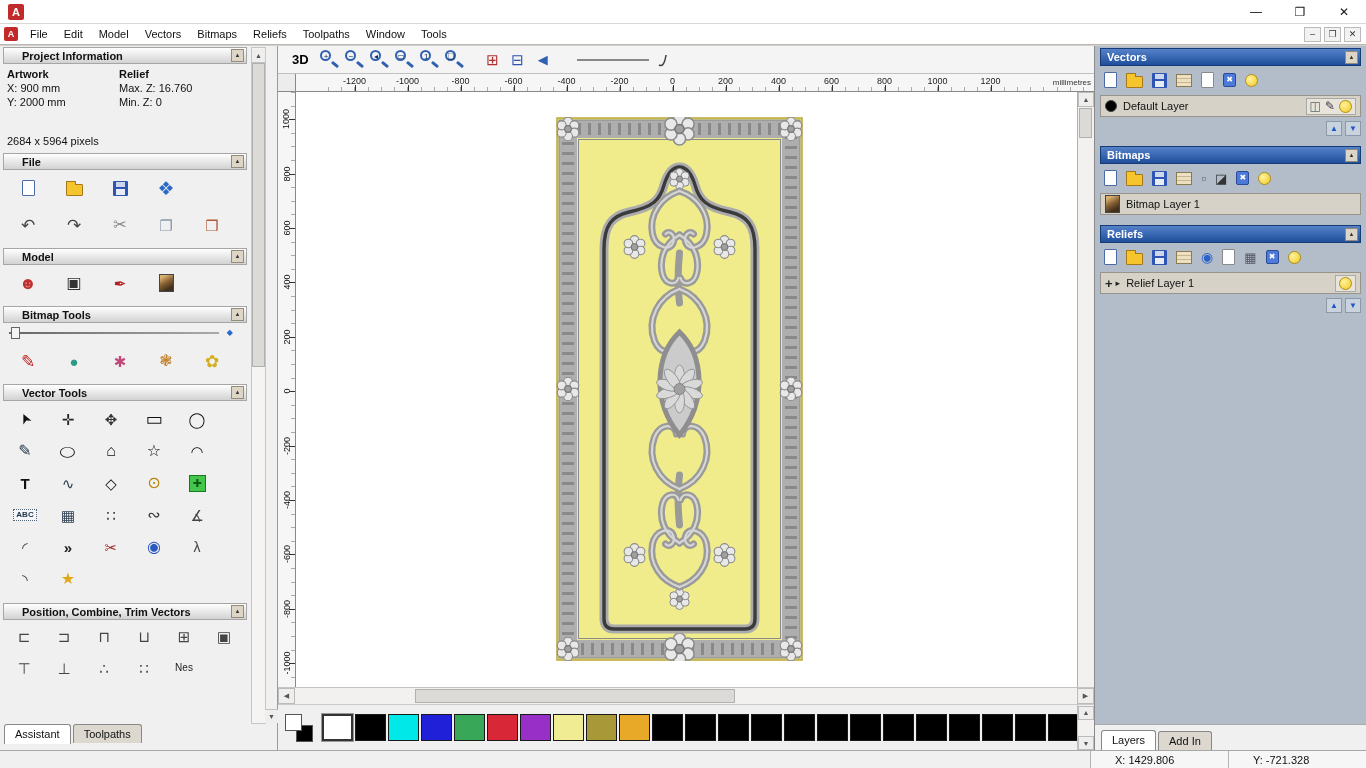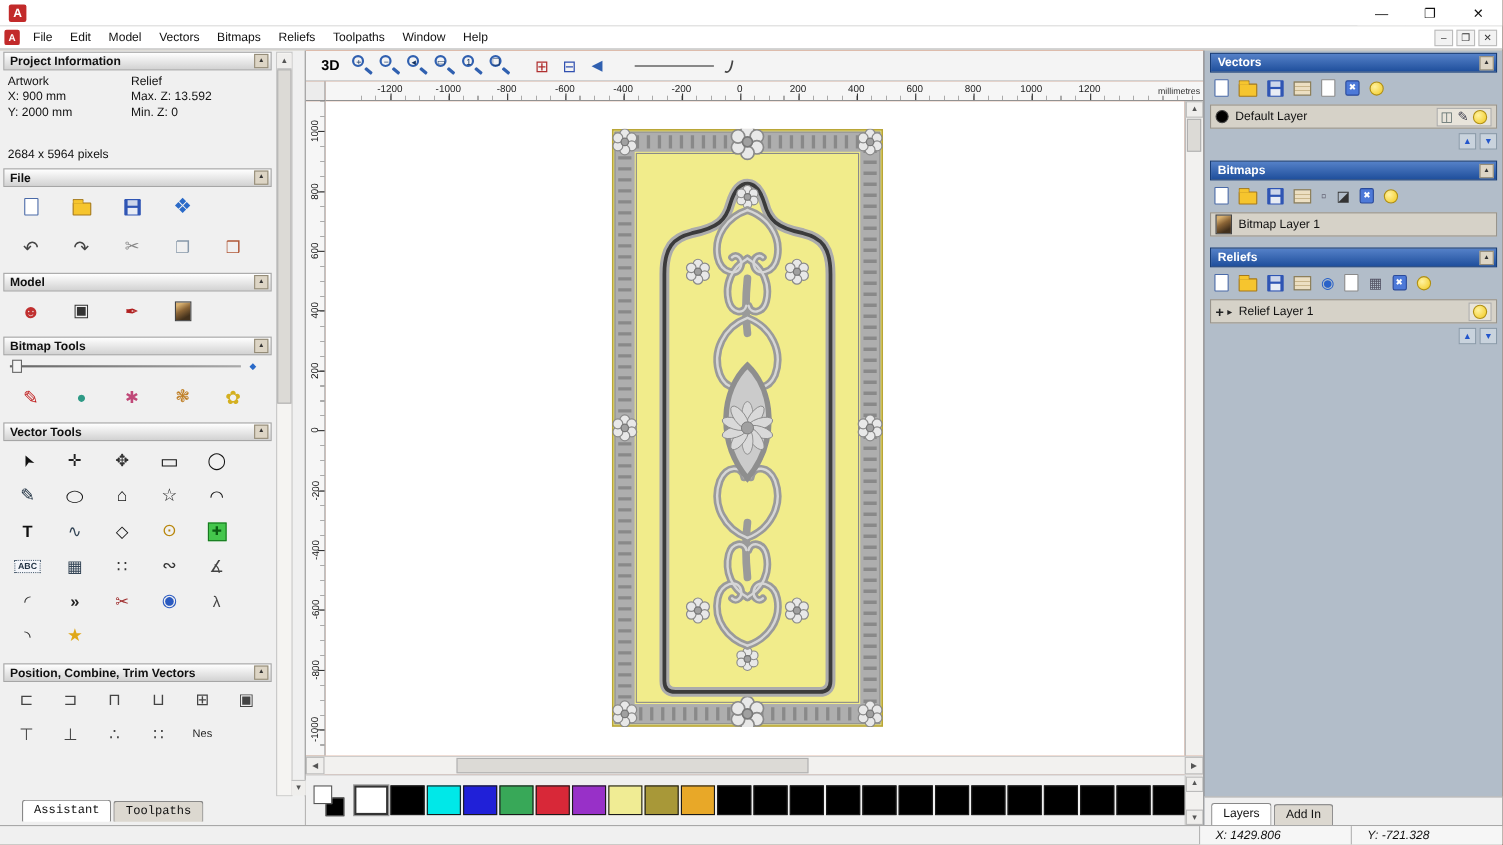--- a/index.html
+++ b/index.html
@@ -21,31 +21,31 @@
              display:flex;align-items:center;justify-content:center;border-radius:2px;}
   .menus{display:flex;}
   .menu-item{padding:2px 8px;}
   .mdi-btns{margin-left:auto;display:flex;gap:3px;margin-right:5px;}
   .mdi-btn{width:17px;height:15px;font-size:9px;line-height:12px;background:#f2f2f2;border:1px solid #bbb;color:#333;padding:0;}
 
   
   .main{position:absolute;top:46px;bottom:18px;left:0;right:0;display:flex;}
   .statusbar{position:absolute;left:0;right:0;bottom:0;height:18px;background:#f0f0f0;border-top:1px solid #a8a8a8;
              display:flex;align-items:center;justify-content:flex-end;}
-  .st-cell{border-left:1px solid #b4b4b4;height:100%;display:flex;align-items:center;padding:0 14px;width:138px;background:#f6f6f6;font-style:italic;}
+  .st-cell{border-left:1px solid #b4b4b4;height:100%;display:flex;align-items:center;padding:0 24px;width:138px;background:#f6f6f6;}
 
   
   .left-panel{width:278px;background:#f0f0f0;border-right:1px solid #9a9a9a;position:relative;flex:none;}
   .lp-content{position:absolute;left:0;top:0;right:28px;bottom:26px;padding:1px 2px 0 3px;overflow:hidden;}
   .sec-h{height:17px;background:linear-gradient(180deg,#ffffff,#d2d2d2);border:1px solid #a6a6a6;display:flex;
-         align-items:center;justify-content:space-between;padding:0 2px 0 5px;font-weight:bold;margin-top:4px;}
+         align-items:center;justify-content:space-between;padding:0 2px 0 18px;font-weight:bold;margin-top:4px;}
   .sec-h:first-child{margin-top:0;}
   .collapse{width:13px;height:13px;font-size:6px;line-height:9px;background:#ddd5c5;border:1px solid #948c78;color:#333;padding:0;}
   .pi-grid{display:grid;grid-template-columns:112px 1fr;padding:4px 2px 2px 4px;row-gap:2px;}
-  .pi-b{font-weight:normal;}
+  .pi-b{font-weight:bold;}
   .pi-span{grid-column:1 / span 2;margin-top:25px;}
   .icon-row{display:flex;gap:12px;padding:5px 2px 6px 8px;align-items:center;}
   .tool{display:flex;align-items:center;justify-content:center;width:34px;height:26px;}
   .icg{font-style:normal;display:inline-flex;align-items:center;justify-content:center;font-size:15px;line-height:1;}
   .vgrid{display:grid;grid-template-columns:repeat(5,43px);row-gap:8px;padding:6px 0 8px 4px;}
   .vgrid .tool{width:36px;height:24px;}
   .pgrid{display:grid;grid-template-columns:repeat(6,40px);row-gap:10px;padding:5px 0 0 4px;height:56px;overflow:hidden;}
   .pgrid .tool{width:34px;height:22px;font-size:14px;}
   .brush-row{font-style:italic;font-weight:bold;padding:7px 0 2px 6px;}
   .brush-val{font-style:normal;font-weight:normal;margin-left:4px;}
@@ -67,21 +67,21 @@
   .trs{width:13px;height:14px;background:#4d79d8;color:#fff;font-size:8px;display:inline-flex;align-items:center;
        justify-content:center;border:1px solid #2a4a9a;border-radius:2px;}
   .ml{width:15px;height:18px;background:linear-gradient(150deg,#d8b070 15%,#8a6436 45%,#42301c 80%);border:1px solid #444;}
   .gplus{width:17px;height:17px;background:#44c64c;border:1px solid #187820;color:#0b5e13;font-size:11px;font-weight:bold;}
   .abc{font-size:8px;font-weight:bold;color:#234;border:1px dotted #567;padding:1px 2px;background:#f4f6fa;}
   
   .lp-scroll{position:absolute;right:11px;top:1px;bottom:26px;width:15px;background:#f5f4f2;border:1px solid #c6c6c6;}
   .sb-btn{height:14px;width:100%;background:#efeeec;border:none;border-bottom:1px solid #c0c0c0;font-size:7px;color:#555;padding:0;}
   .sb-btn.bottom{position:absolute;bottom:0;border-top:1px solid #c0c0c0;border-bottom:none;}
   .lp-thumb{position:absolute;top:15px;left:0;width:13px;height:45%;background:#dcdad6;border:1px solid #b0b0b0;}
-  .lp-tabs{position:absolute;left:0;right:0;bottom:0;height:26px;background:#f0f0f0;display:flex;align-items:center;padding-left:20px;font-family:Liberation Mono, monospace;}
+  .lp-tabs{position:absolute;left:0;right:0;bottom:0;height:26px;background:#f0f0f0;display:flex;align-items:flex-start;padding-left:4px;}
   .tab{border:1px solid #888;border-bottom:none;padding:3px 10px 3px;background:#dcd8d0;border-radius:3px 3px 0 0;margin-right:2px;}
   .tab.active{background:#fff;padding-bottom:4px;}
 
   
   .center{width:816px;flex:none;display:flex;flex-direction:column;background:#c2410c;}
   .vtoolbar{height:28px;background:#f4f4f4;border-bottom:1px solid #c0c0c0;display:flex;align-items:center;gap:3px;padding-left:8px;}
   .btn-3d{font-weight:bold;font-size:13px;background:none;border:none;padding:0 6px;}
   .mag{position:relative;width:22px;height:22px;}
   .mag u{position:absolute;left:2px;top:1px;width:11px;height:11px;border:2px solid #3060b0;border-radius:50%;}
   .mag b{position:absolute;left:13px;top:14px;width:8px;height:3px;background:#3060b0;transform:rotate(40deg);border-radius:1px;}
@@ -173,42 +173,42 @@
     <div class="menus">
 
     <span class="menu-item">File</span>
         <span class="menu-item">Edit</span>
         <span class="menu-item">Model</span>
         <span class="menu-item">Vectors</span>
         <span class="menu-item">Bitmaps</span>
         <span class="menu-item">Reliefs</span>
         <span class="menu-item">Toolpaths</span>
         <span class="menu-item">Window</span>
-        <span class="menu-item">Help</span>
+        <span class="menu-item">Tools</span>
       </div>
     <span class="mdi-btns">
       <button class="mdi-btn">–</button>
       <button class="mdi-btn">❐</button>
       <button class="mdi-btn">✕</button>
     </span>
   </nav>
 
   <div class="main">
 
     <aside class="left-panel">
       <div class="lp-content">
         <div class="sec-h">
           <span>Project Information</span>
           <button class="collapse">▲</button>
         </div>
         <div class="pi-grid">
           <span class="pi-b">Artwork</span>
           <span class="pi-b">Relief</span>
           <span>X: 900 mm</span>
-          <span>Max. Z: 13.592</span>
+          <span>Max. Z: 16.760</span>
           <span>Y: 2000 mm</span>
           <span>Min. Z: 0</span>
           <span class="pi-span">2684 x 5964 pixels</span>
         </div>
 
         <div class="sec-h">
           <span>File</span>
           <button class="collapse">▲</button>
         </div>
         <div class="icon-row">

